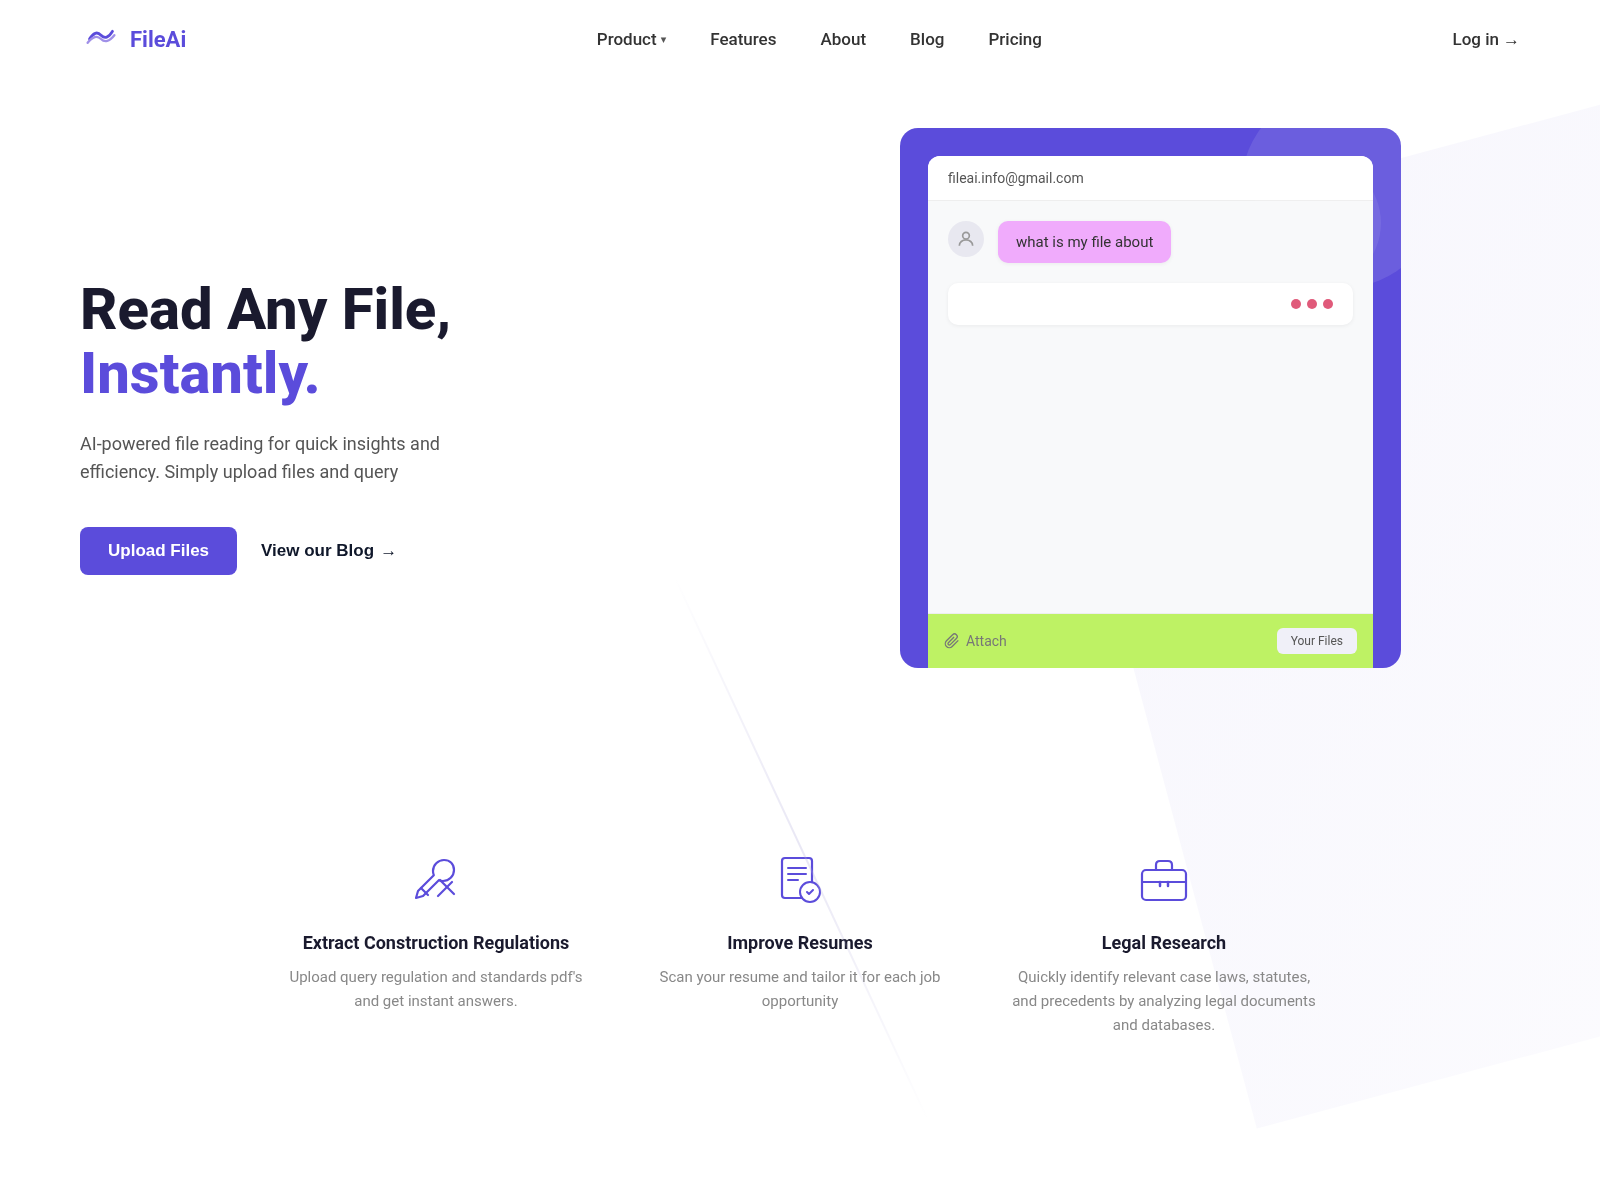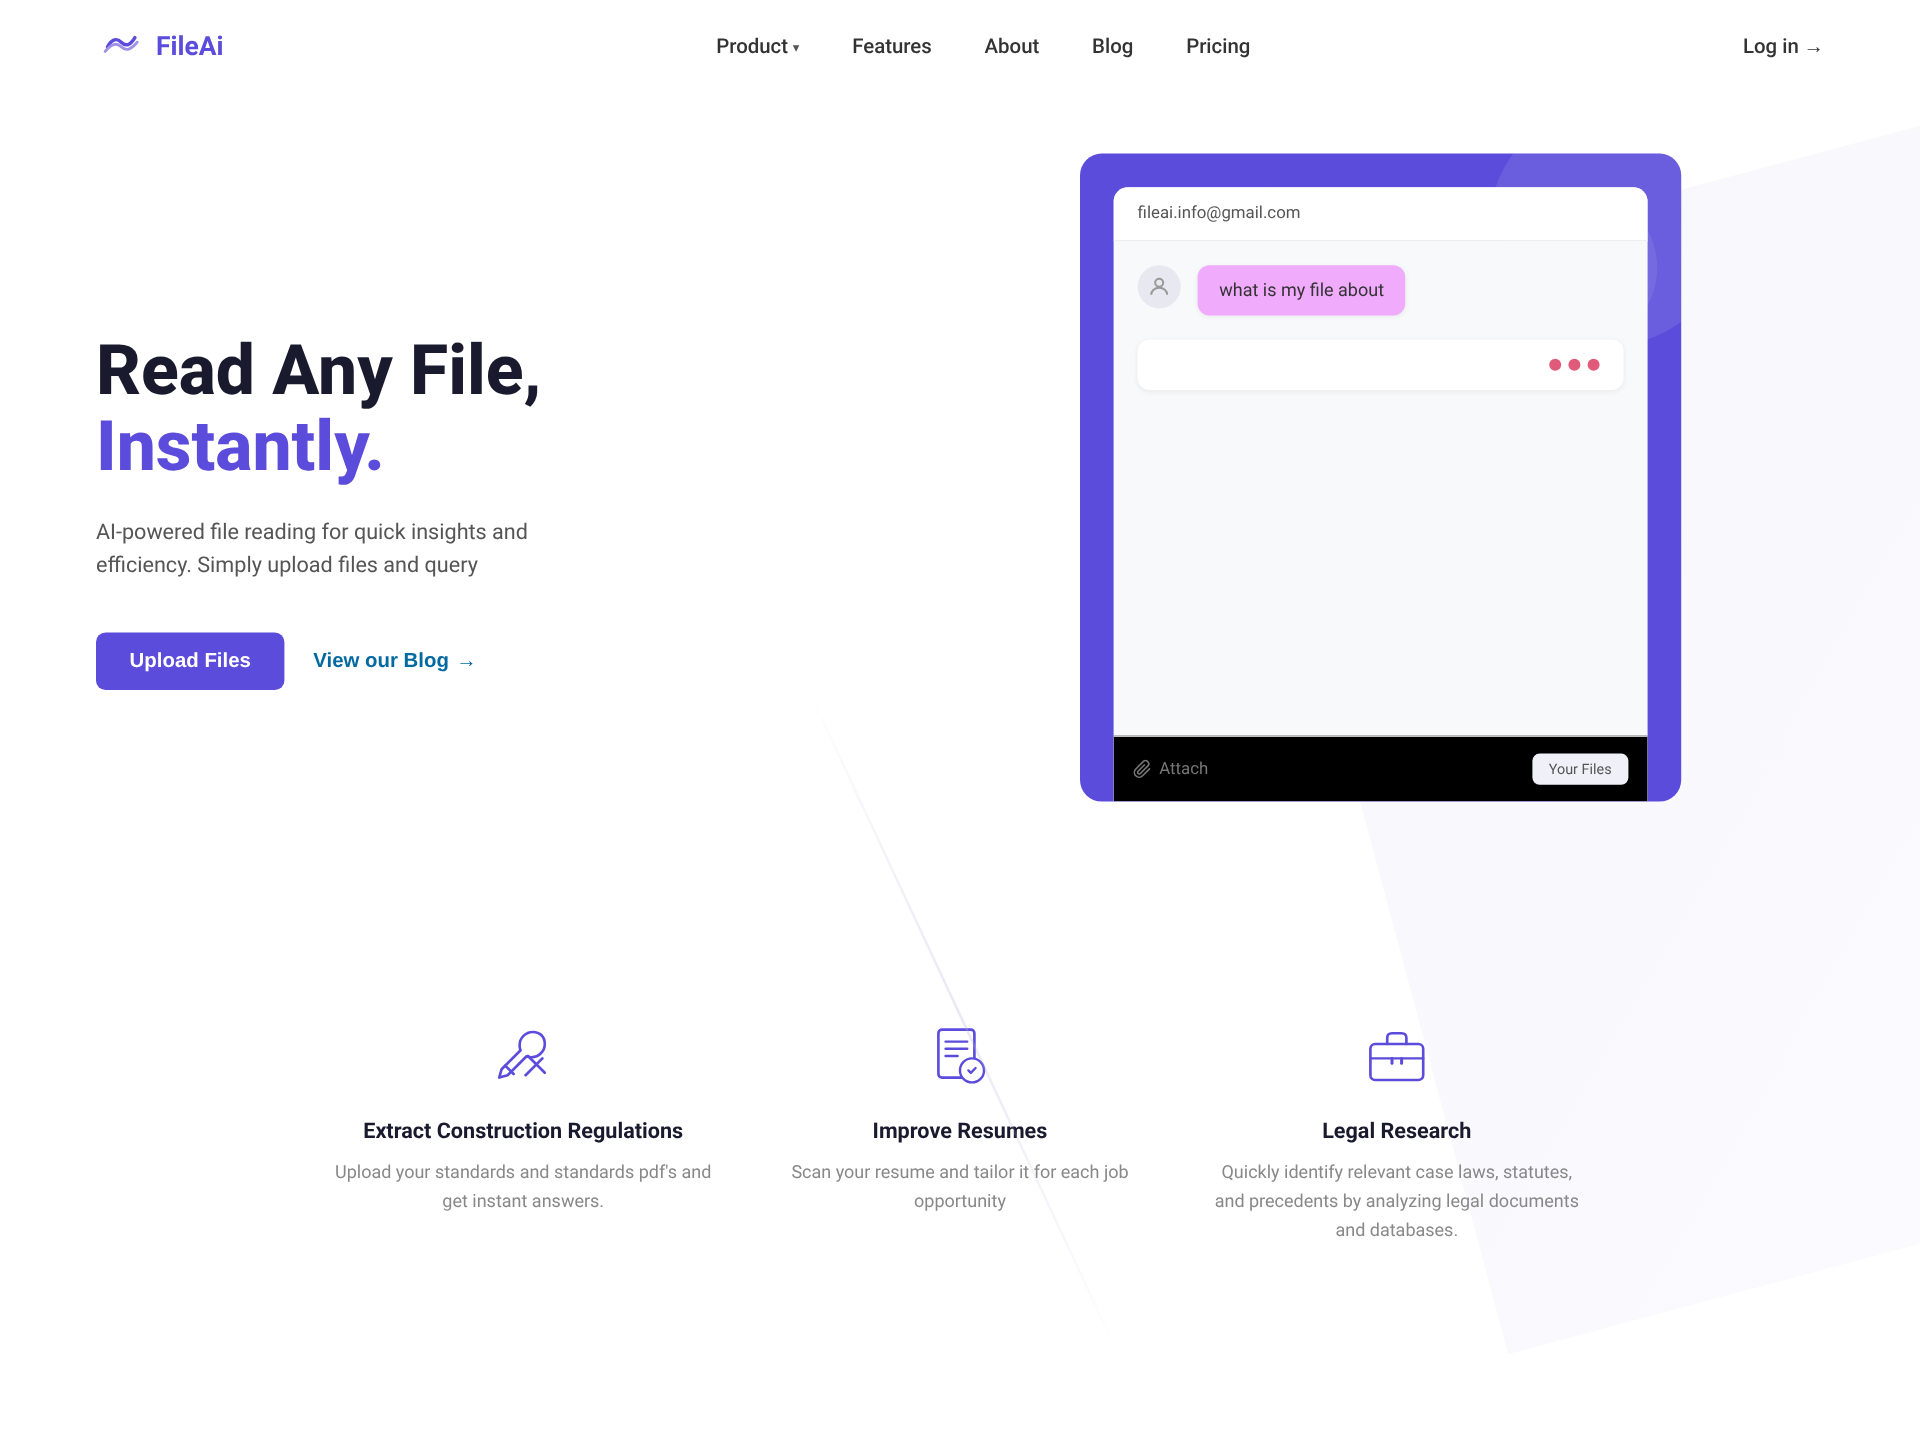--- a/index.html
+++ b/index.html
@@ -131,21 +131,21 @@
       border-radius: 8px;
       font-size: 17px;
       font-weight: 600;
       cursor: pointer;
     }
     .btn-secondary {
       background: none;
       border: none;
       font-size: 17px;
       font-weight: 600;
-      color: #0369a1;
+      color: #0f172a;
       cursor: pointer;
       display: flex;
       align-items: center;
       gap: 6px;
     }
 
     
     .hero-right {
       flex: 0 0 620px;
       position: relative;
@@ -252,21 +252,21 @@
       height: 10px;
       border-radius: 50%;
       background: #e05a7a;
     }
 
     .app-input-bar {
       position: absolute;
       bottom: 0;
       left: 0;
       right: 0;
-      background: #000000;
+      background: #bef264;
       padding: 14px 16px;
       display: flex;
       align-items: center;
       justify-content: space-between;
       border-top: 1px solid #eee;
     }
 
     .app-attach {
       display: flex;
       align-items: center;
@@ -432,21 +432,21 @@
       <div class="feature-icon">
 
         <svg width="56" height="56" viewBox="0 0 56 56" fill="none" xmlns="http://www.w3.org/2000/svg">
           <path d="M36 8C30 8 25 13 25 19c0 1.5.3 2.9.8 4.2L10 39l-2 7 7-2 15.8-15.8c1.3.5 2.7.8 4.2.8 6 0 11-5 11-11S42 8 36 8z" stroke="#5b4cdb" stroke-width="2.2" stroke-linecap="round" stroke-linejoin="round" fill="none"></path>
           <line x1="13" y1="36" x2="20" y2="43" stroke="#5b4cdb" stroke-width="2.2" stroke-linecap="round"></line>
           <path d="M44 30 L30 44" stroke="#5b4cdb" stroke-width="2.2" stroke-linecap="round"></path>
           <path d="M32 28 L46 42" stroke="#5b4cdb" stroke-width="2.2" stroke-linecap="round"></path>
         </svg>
       </div>
       <h3 class="feature-title">Extract Construction Regulations</h3>
-      <p class="feature-desc">Upload your standards and standards pdf's and get instant answers.</p>
+      <p class="feature-desc">Upload query regulation and standards pdf's and get instant answers.</p>
     </div>
 
     <div class="feature-item">
       <div class="feature-icon">
 
         <svg width="56" height="56" viewBox="0 0 56 56" fill="none" xmlns="http://www.w3.org/2000/svg">
           <rect x="10" y="6" width="30" height="40" rx="3" stroke="#5b4cdb" stroke-width="2.2" fill="none"></rect>
           <path d="M16 16 L34 16" stroke="#5b4cdb" stroke-width="2" stroke-linecap="round"></path>
           <path d="M16 22 L34 22" stroke="#5b4cdb" stroke-width="2" stroke-linecap="round"></path>
           <path d="M16 28 L26 28" stroke="#5b4cdb" stroke-width="2" stroke-linecap="round"></path>

